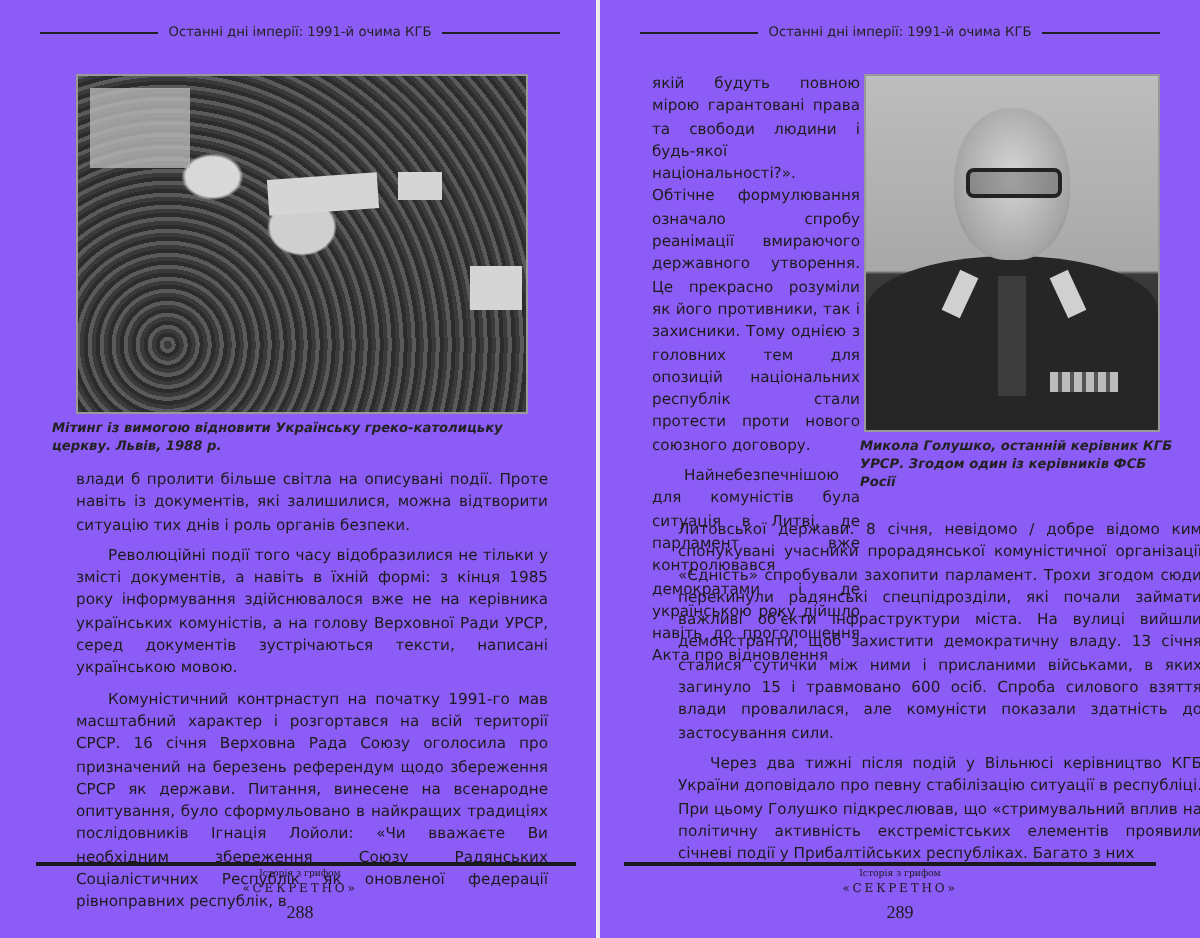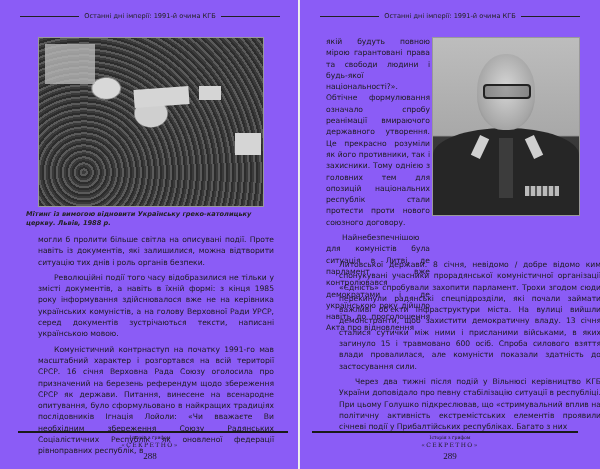--- a/index.html
+++ b/index.html
@@ -66,21 +66,21 @@
   <div class="photo crowd">
     <div class="banner" style="left:95px;top:50px;width:55px;height:18px;transform:rotate(-4deg);"></div>
     <div class="banner" style="left:160px;top:48px;width:22px;height:14px;"></div>
     <div class="banner" style="left:196px;top:95px;width:26px;height:22px;"></div>
     <div class="banner" style="left:6px;top:6px;width:50px;height:40px;background:#b8b8b8;opacity:.8;"></div>
   </div>
 
   <div class="caption left">Мітинг із вимогою відновити Українську греко-католицьку церкву. Львів, 1988 р.</div>
 
   <div class="body-text">
-    <p>могли б пролити більше світла на описувані події. Проте навіть із документів, які залишилися, можна відтворити ситуацію тих днів і роль органів безпеки.</p>
+    <p>влади б пролити більше світла на описувані події. Проте навіть із документів, які залишилися, можна відтворити ситуацію тих днів і роль органів безпеки.</p>
     <p class="indent">Революційні події того часу відобразилися не тільки у змісті документів, а навіть в їхній формі: з кінця 1985 року інформування здійснювалося вже не на керівника українських комуністів, а на голову Верховної Ради УРСР, серед документів зустрічаються тексти, написані українською мовою.</p>
     <p class="indent">Комуністичний контрнаступ на початку 1991-го мав масштабний характер і розгортався на всій території СРСР. 16 січня Верховна Рада Союзу оголосила про призначений на березень референдум щодо збереження СРСР як держави. Питання, винесене на всенародне опитування, було сформульовано в найкращих традиціях послідовників Ігнація Лойоли: «Чи вважаєте Ви необхідним збереження Союзу Радянських Соціалістичних Республік як оновленої федерації рівноправних республік, в</p>
   </div>
 
   <div class="footer-rule"></div>
   <div class="footer">
     <div class="publisher">Історія з грифом</div>
     <div class="brand">«СЕКРЕТНО»</div>
     <div class="page-num">288</div>
   </div>
@@ -103,20 +103,21 @@
   <div class="photo portrait">
     <div class="shoulders"></div>
     <div class="head"></div>
     <div class="glasses"></div>
     <div class="collar" style="left:42px;transform:rotate(25deg);"></div>
     <div class="collar" style="left:96px;transform:rotate(-25deg);"></div>
     <div class="tie"></div>
     <div class="medals"></div>
   </div>
 
+  <div class="caption right">Микола Голушко, останній керівник КГБ УРСР. Згодом один із керівників ФСБ Росії</div>
 
   <div class="body-text col-wide">
     <p class="cont">Литовської держави. 8 січня, невідомо / добре відомо ким спонукувані учасники прорадянської комуністичної організації «Єдність» спробували захопити парламент. Трохи згодом сюди перекинули радянські спецпідрозділи, які почали займати важливі об'єкти інфраструктури міста. На вулиці вийшли демонстранти, щоб захистити демократичну владу. 13 січня сталися сутички між ними і присланими військами, в яких загинуло 15 і травмовано 600 осіб. Спроба силового взяття влади провалилася, але комуністи показали здатність до застосування сили.</p>
     <p class="indent">Через два тижні після подій у Вільнюсі керівництво КГБ України доповідало про певну стабілізацію ситуації в республіці. При цьому Голушко підкреслював, що «стримувальний вплив на політичну активність екстремістських елементів проявили січневі події у Прибалтійських республіках. Багато з них</p>
   </div>
 
   <div class="footer-rule"></div>
   <div class="footer">
     <div class="publisher">Історія з грифом</div>
     <div class="brand">«СЕКРЕТНО»</div>

